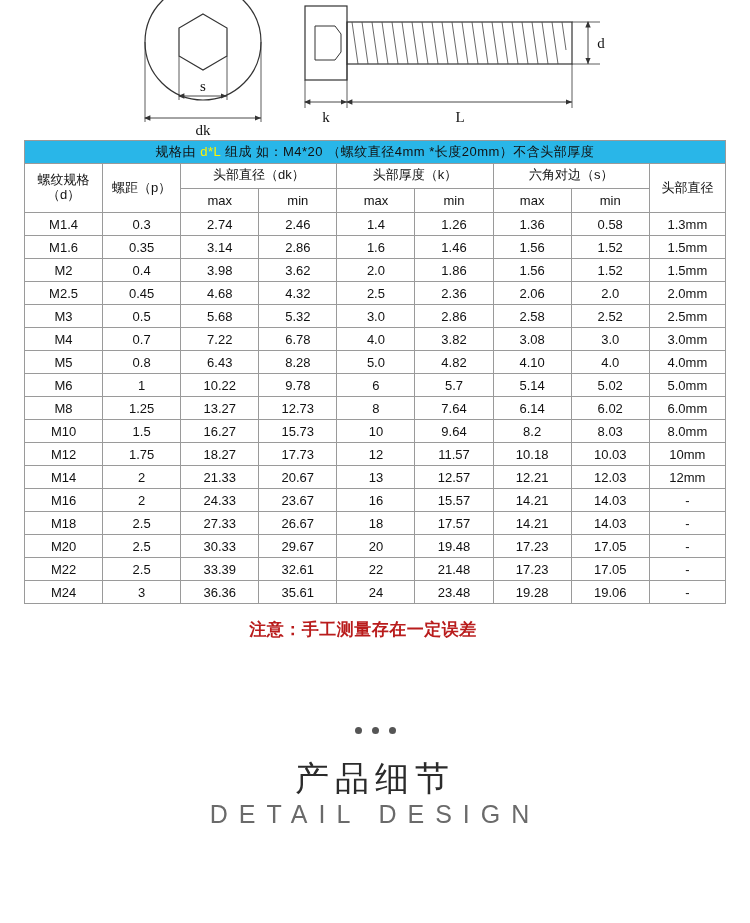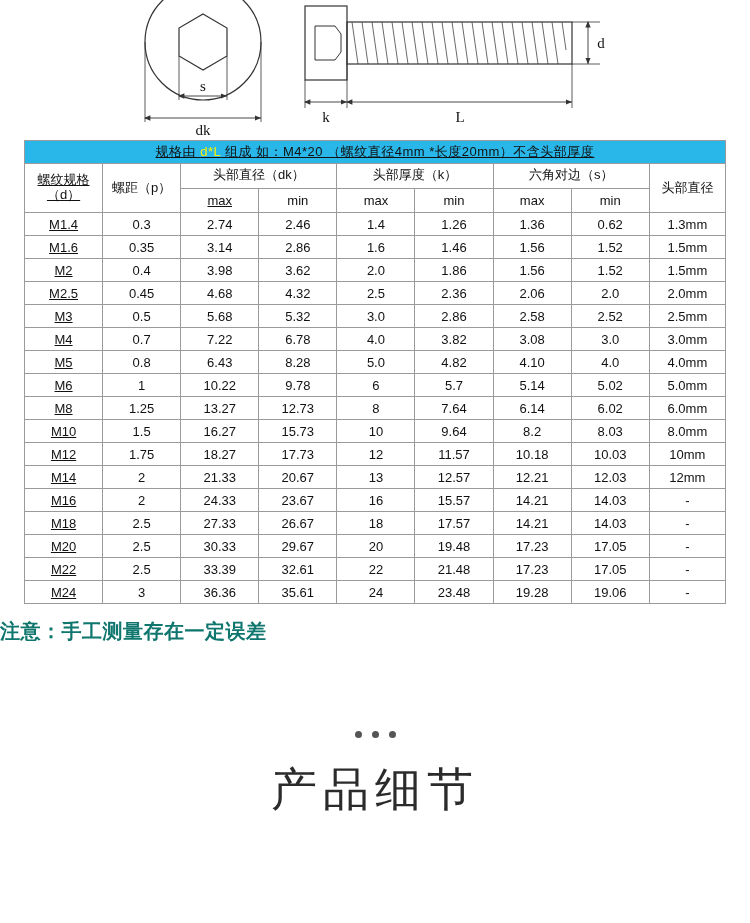--- a/index.html
+++ b/index.html
@@ -67,29 +67,28 @@
   .hdr td.tall {
     height: 48px;
     margin-top: 37px;
   }
   .sub td {
     font-size: 13px;
     height: 22px;
   }
   tbody tr td:first-child {
     font-size: 13px;
-    text-decoration: underline;
   }
 
   
   .note {
     margin: 14px 24px 0 0;
-    text-align: left;
-    color: #0f766e;
-    font-size: 20px;
+    text-align: center;
+    color: #b91c1c;
+    font-size: 17px;
     font-weight: bold;
     letter-spacing: 0.5px;
   }
 
   
   .bottom {
     margin-top: 86px;
     text-align: center;
   }
   .dots {
@@ -99,21 +98,21 @@
     margin-bottom: 26px;
   }
   .dots span {
     width: 7px;
     height: 7px;
     border-radius: 50%;
     background: #555;
     display: block;
   }
   .title-cn {
-    font-size: 46px;
+    font-size: 34px;
     color: #2b2b2b;
     letter-spacing: 6px;
     font-weight: normal;
     line-height: 1.1;
     margin-bottom: 3px;
   }
   .title-en {
     font-size: 25px;
     color: #6a6a6a;
     letter-spacing: 11px;
@@ -246,21 +245,21 @@
       </tr>
 
       <tr>
         <td>M1.4</td>
         <td>0.3</td>
         <td>2.74</td>
         <td>2.46</td>
         <td>1.4</td>
         <td>1.26</td>
         <td>1.36</td>
-        <td>0.62</td>
+        <td>0.58</td>
         <td>1.3mm</td>
       </tr>
       <tr>
         <td>M1.6</td>
         <td>0.35</td>
         <td>3.14</td>
         <td>2.86</td>
         <td>1.6</td>
         <td>1.46</td>
         <td>1.56</td>
@@ -438,13 +437,14 @@
 
 <div class="note">注意：手工测量存在一定误差</div>
 
 <div class="bottom">
   <div class="dots">
     <span></span>
     <span></span>
     <span></span>
   </div>
   <div class="title-cn">产品细节</div>
+  <div class="title-en">DETAIL DESIGN</div>
 </div>
 
 </body></html>

